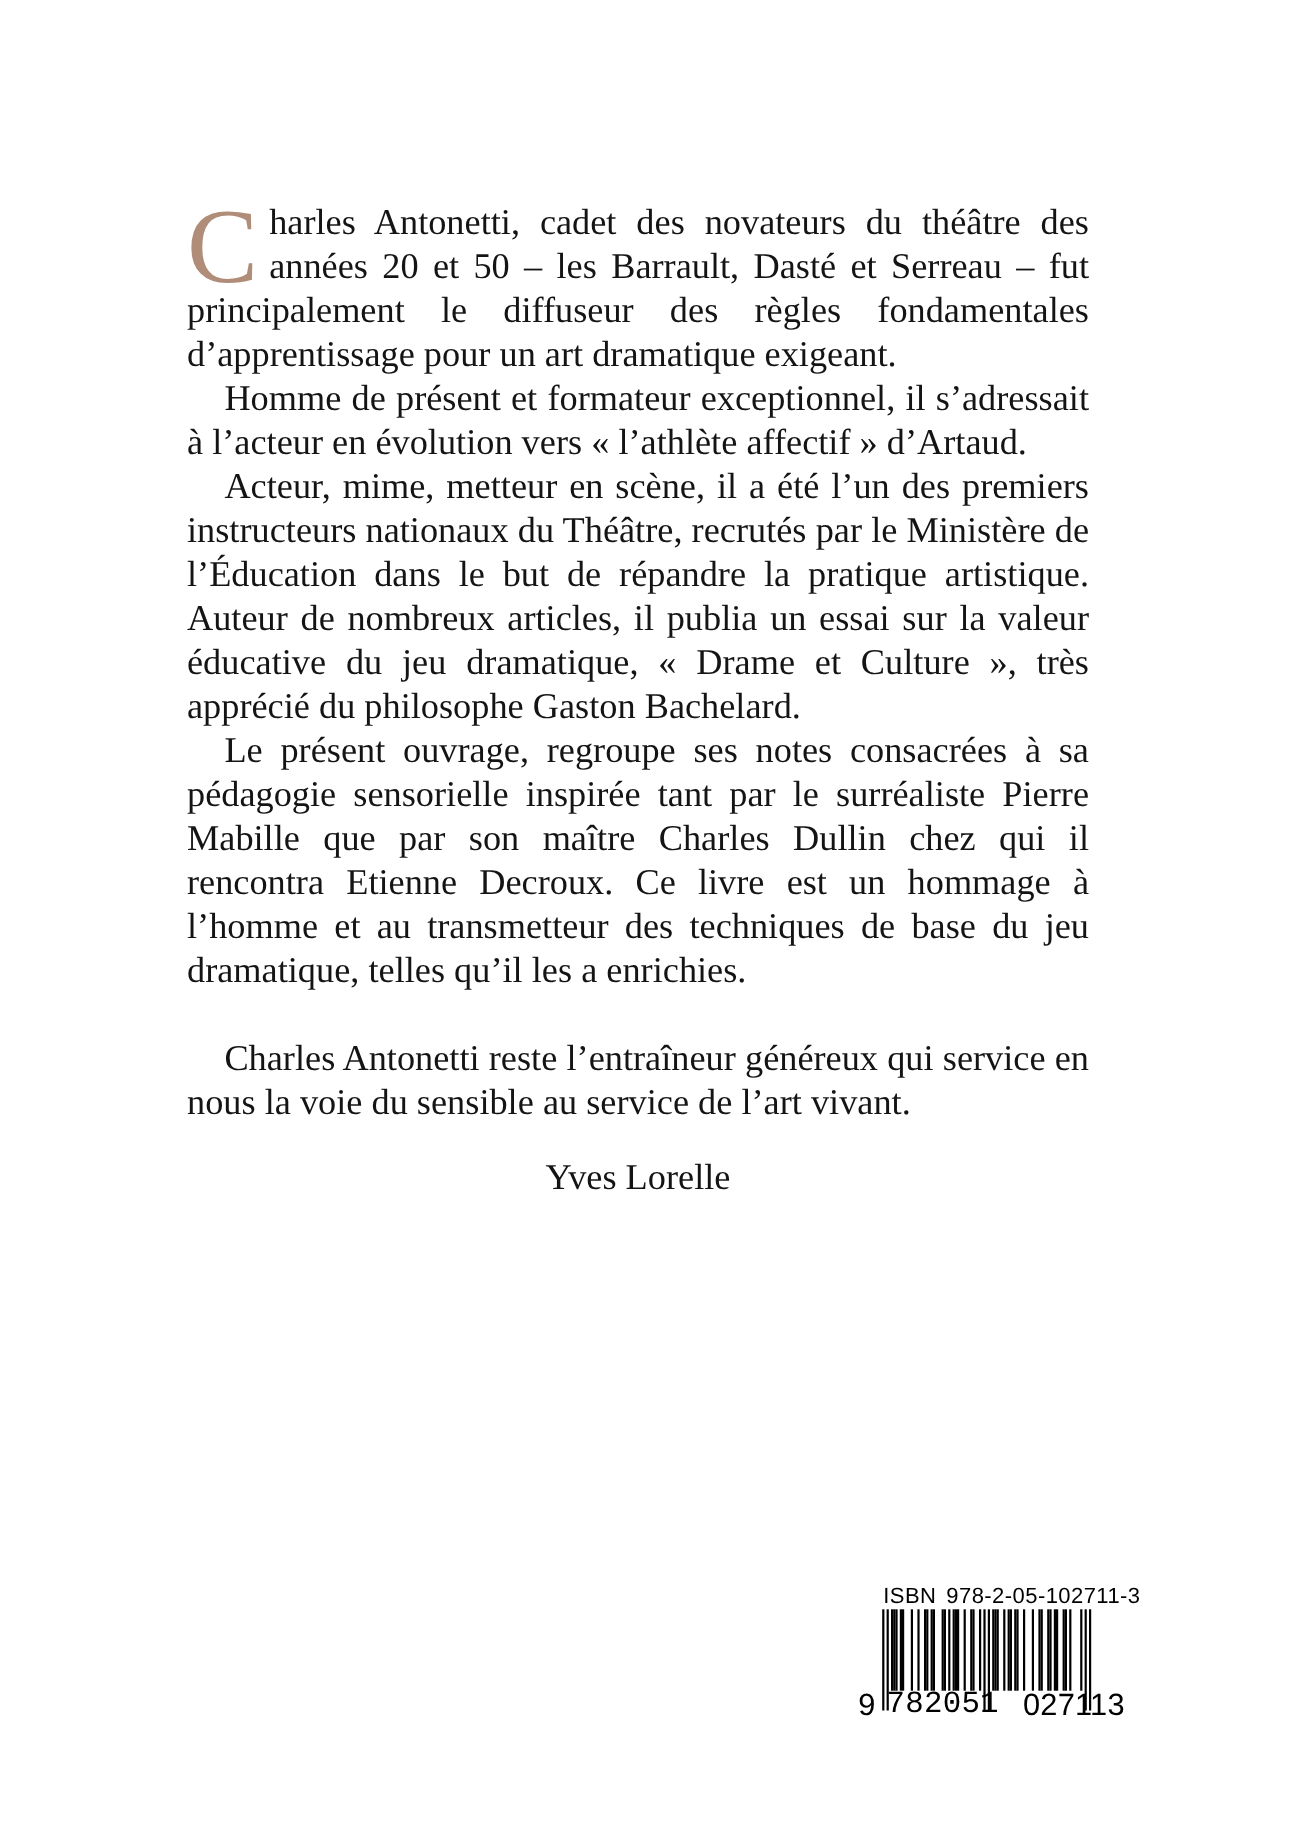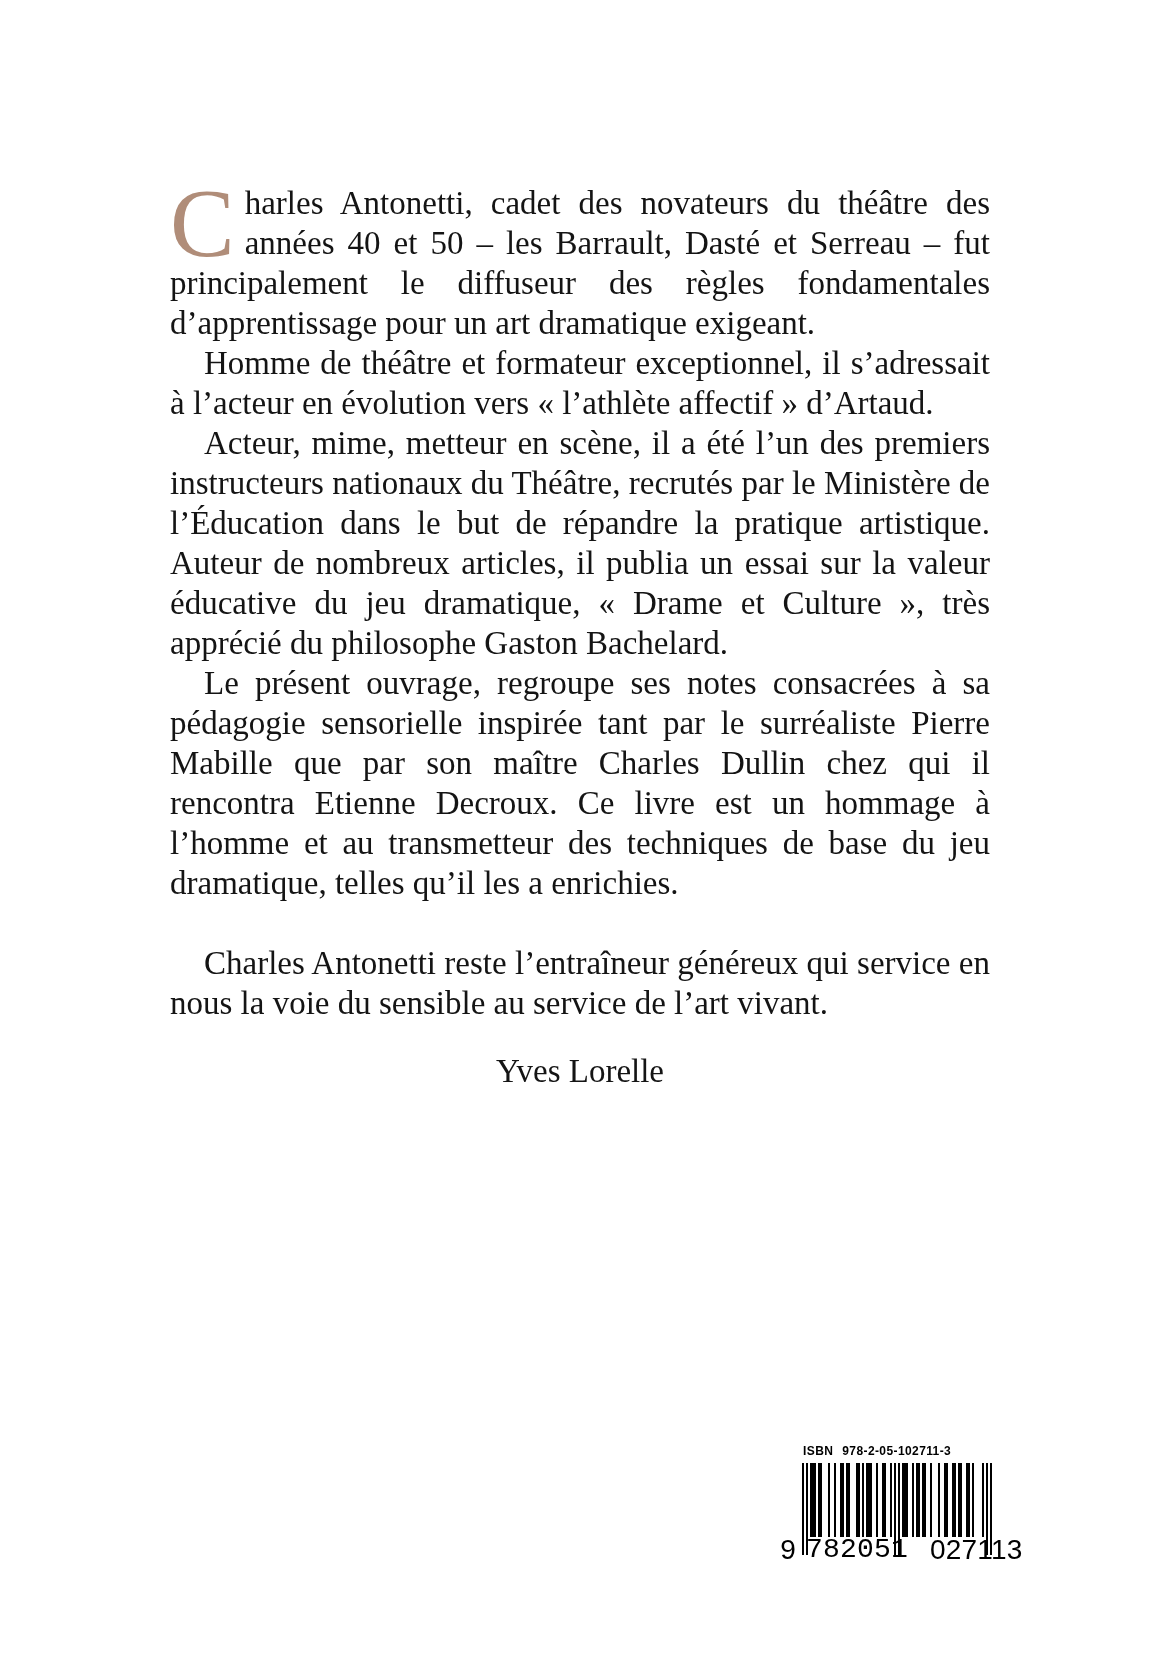--- a/index.html
+++ b/index.html
@@ -48,24 +48,23 @@
     width: 220px;
     height: 122px;
     color: #000;
   }
   .isbn-line {
     position: absolute;
     left: 28px;
     top: 0;
     white-space: nowrap;
     font-family: "Liberation Sans", "DejaVu Sans", sans-serif;
-    font-size: 12px;
+    font-size: 20px;
     line-height: 20px;
     letter-spacing: 0.4px;
-    font-weight: bold;
   }
   .isbn-line .isbn-label { margin-right: 9px; }
   .bars {
     position: absolute;
     left: 27px;
     top: 22px;
     width: 190px;
     height: 92px;
   }
   .bar {
@@ -87,22 +86,22 @@
   .digit-first   { position: absolute; left: 2px;  width: 22px; text-align: center; }
   .digits-left   { position: absolute; left: 31px; width: 92px; letter-spacing: 0.2px; font-family: Liberation Mono, monospace; }
   .digits-right  { position: absolute; left: 125px; width: 88px; text-align: center; letter-spacing: 0.2px; padding-left: 30px; }
 </style>
 </head>
 <body>
 
 <div class="page">
 
   <div class="text-block">
-    <p class="p-first"><span class="dropcap">C</span><span>harles Antonetti, cadet des novateurs du théâtre des années 40 et 50 – les Barrault, Dasté et Serreau – fut principalement le diffuseur des règles fondamentales d’apprentissage pour un art dramatique exigeant.</span></p>
-    <p>Homme de théâtre et formateur exceptionnel, il s’adressait à l’acteur en évolution vers « l’athlète affectif » d’Artaud.</p>
+    <p class="p-first"><span class="dropcap">C</span><span>harles Antonetti, cadet des novateurs du théâtre des années 20 et 50 – les Barrault, Dasté et Serreau – fut principalement le diffuseur des règles fondamentales d’apprentissage pour un art dramatique exigeant.</span></p>
+    <p>Homme de présent et formateur exceptionnel, il s’adressait à l’acteur en évolution vers « l’athlète affectif » d’Artaud.</p>
     <p>Acteur, mime, metteur en scène, il a été l’un des premiers instructeurs nationaux du Théâtre, recrutés par le Ministère de l’Éducation dans le but de répandre la pratique artistique. Auteur de nombreux articles, il publia un essai sur la valeur éducative du jeu dramatique, « Drame et Culture », très apprécié du philosophe Gaston Bachelard.</p>
     <p>Le présent ouvrage, regroupe ses notes consacrées à sa pédagogie sensorielle inspirée tant par le surréaliste Pierre Mabille que par son maître Charles Dullin chez qui il rencontra Etienne Decroux. Ce livre est un hommage à l’homme et au transmetteur des techniques de base du jeu dramatique, telles qu’il les a enrichies.</p>
     <p class="p-gap">Charles Antonetti reste l’entraîneur généreux qui service en nous la voie du sensible au service de l’art vivant.</p>
     <p class="signature">Yves Lorelle</p>
   </div>
 
   <div class="barcode-block">
     <div class="isbn-line">
       <span class="isbn-label">ISBN</span><span>978-2-05-102711-3</span>
     </div>

